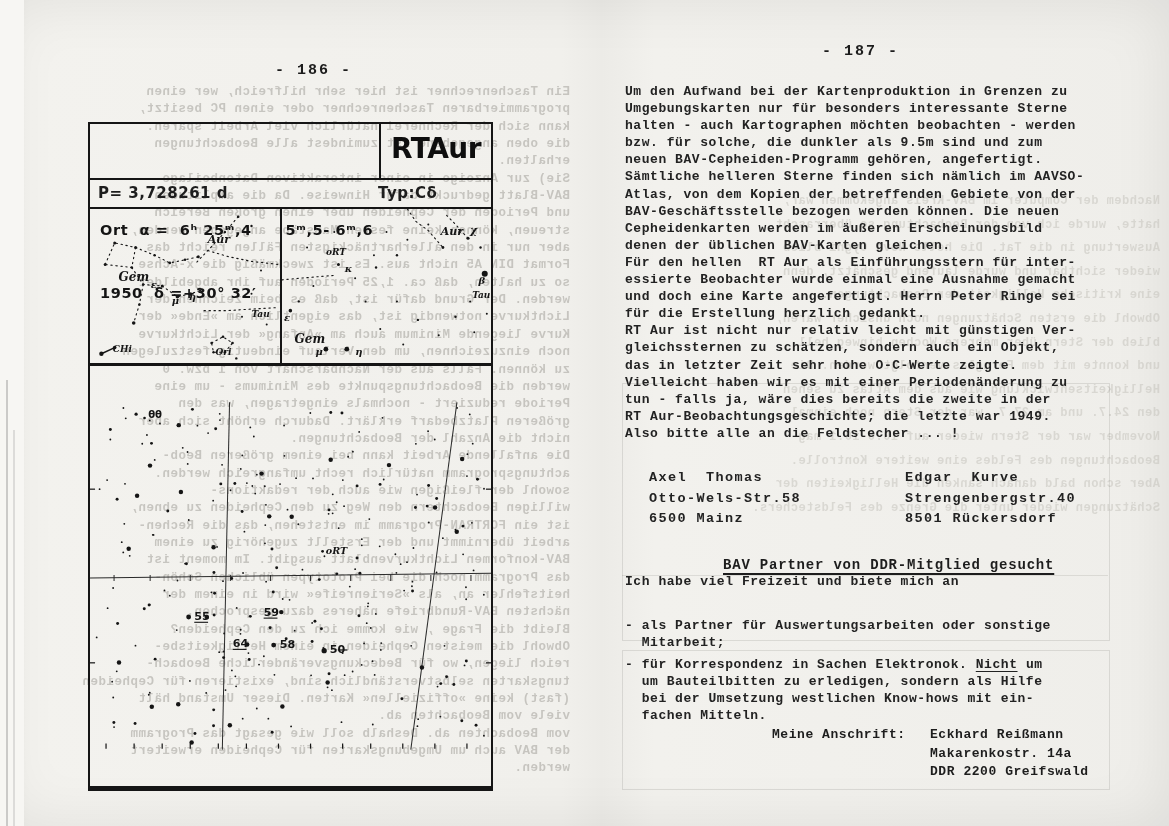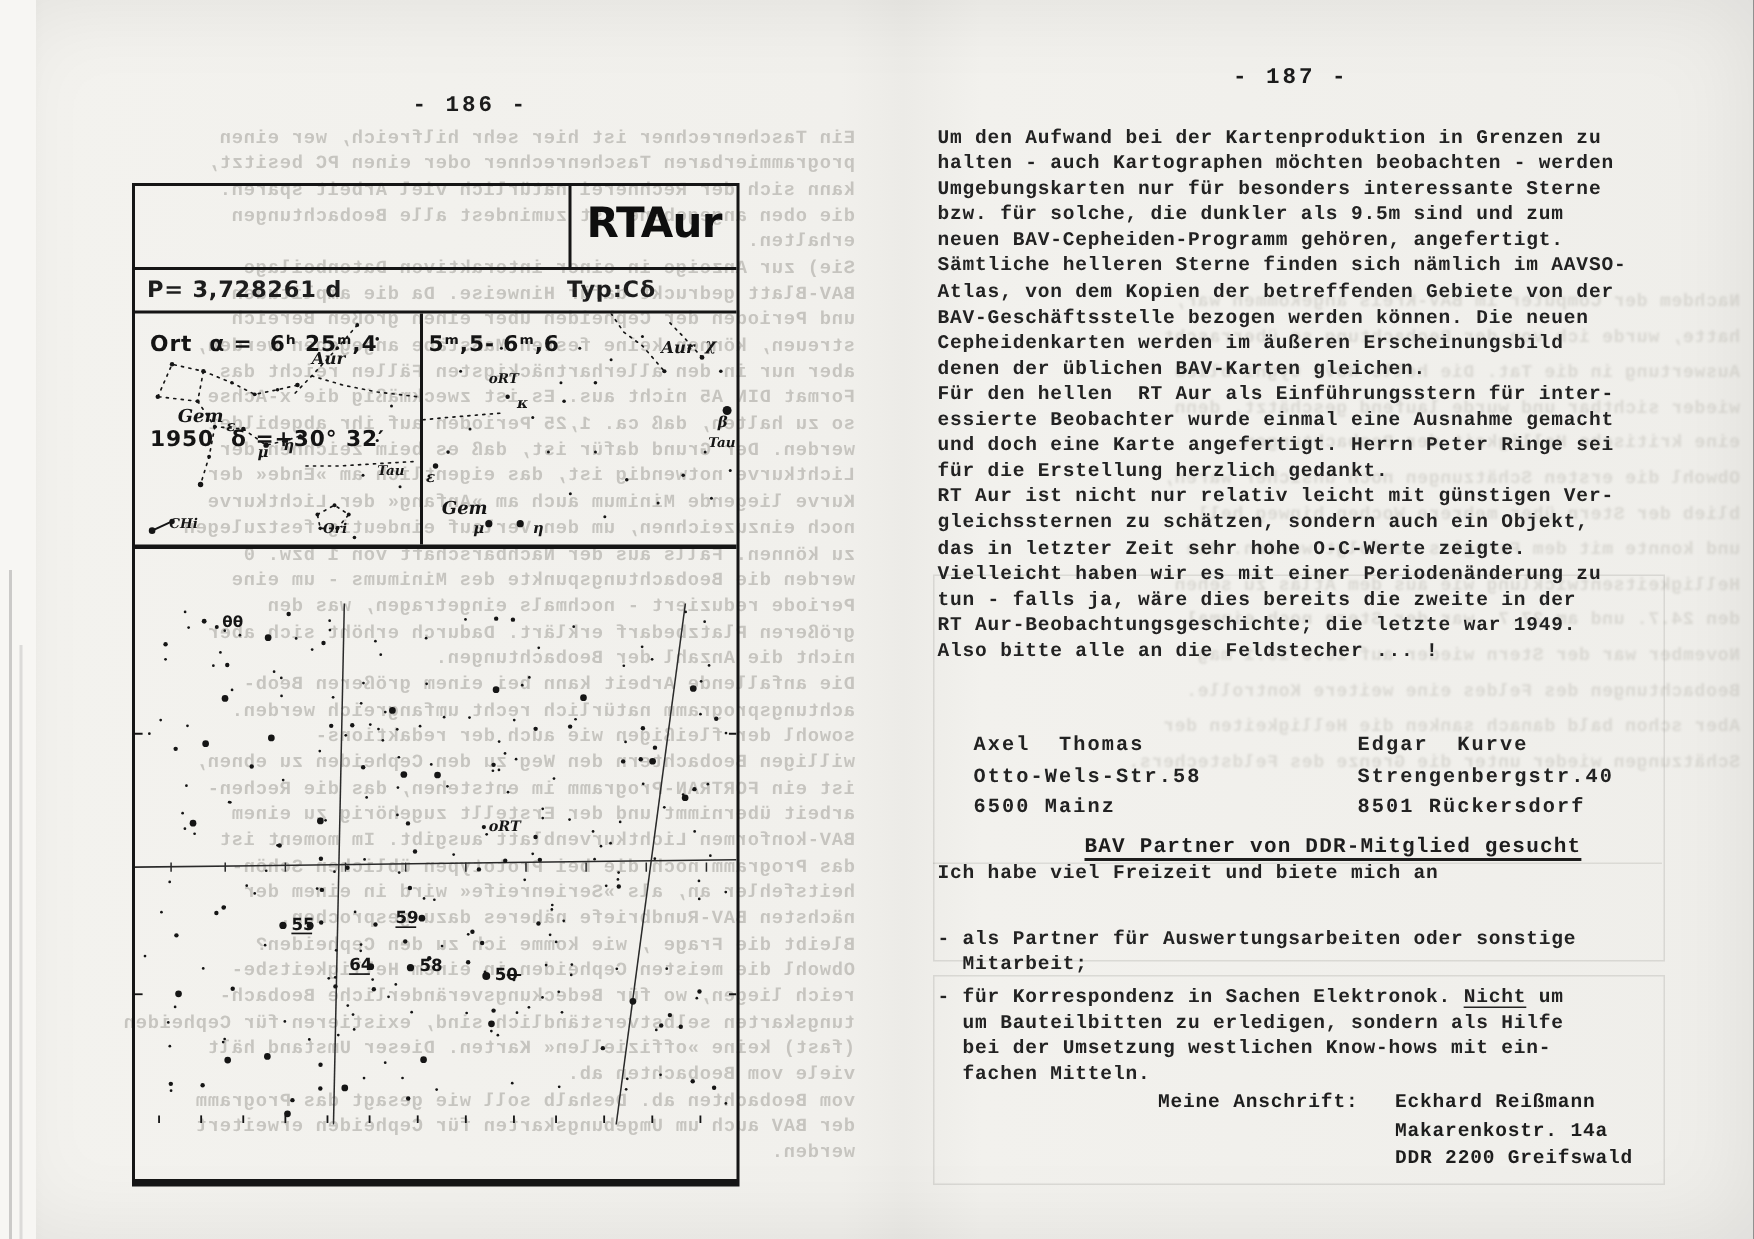--- a/index.html
+++ b/index.html
@@ -32,21 +32,21 @@
   .panels{height:154px;display:flex;border-bottom:3px solid #151515;}
   .op-l{width:190px;}
   .op-r{flex:1;border-left:2px solid #151515;}
   .finder{height:420px;position:relative;text-align:center;}
   .panels svg,.finder svg{display:block;width:100%;height:100%;}
 
   
   .tt{position:absolute;font:700 13px/17.1px "Liberation Mono","DejaVu Sans Mono",monospace;
     letter-spacing:.55px;color:#222;}
   .tt div{white-space:pre;}
-  .addr{font:700 13.5px/20.5px "Liberation Mono","DejaVu Sans Mono",monospace;letter-spacing:1.4px;margin-top:20px;}
+  .addr{font:700 13.5px/20.5px "Liberation Mono","DejaVu Sans Mono",monospace;letter-spacing:1.4px;}
   .heading{font:700 14px/18px "Liberation Mono","DejaVu Sans Mono",monospace;letter-spacing:.8px;
     text-decoration:underline;text-underline-offset:4px;text-decoration-thickness:1.5px;white-space:pre;}
   .ul{text-decoration:underline;text-underline-offset:3px;}
   .sig{font:700 13px/18.6px "Liberation Mono","DejaVu Sans Mono",monospace;letter-spacing:.55px;}
 </style>
 </head>
 <body>
 
 <div class="scan">
 
@@ -543,22 +543,22 @@
         <div>Schätzungen wieder unter die Grenze des Feldstechers.</div>
       </div>
     <div class="ghostbox" style="left:622px;top:383px;width:486px;height:256px;"></div>
     <div class="ghostline" style="left:622px;top:575px;width:486px;"></div>
     <div class="ghostbox" style="left:622px;top:650px;width:486px;height:138px;"></div>
 
     <div class="pagenum" style="left:822px;top:44px;">- 187 -</div>
 
     <div class="tt" id="para" style="left:625px;top:83px;">
         <div>Um den Aufwand bei der Kartenproduktion in Grenzen zu</div>
+        <div>Umgebungskarten nur für besonders interessante Sterne</div>
         <div>halten - auch Kartographen möchten beobachten - werden</div>
-        <div>Umgebungskarten nur für besonders interessante Sterne</div>
         <div>bzw. für solche, die dunkler als 9.5m sind und zum</div>
         <div>neuen BAV-Cepheiden-Programm gehören, angefertigt.</div>
         <div>Sämtliche helleren Sterne finden sich nämlich im AAVSO-</div>
         <div>Atlas, von dem Kopien der betreffenden Gebiete von der</div>
         <div>BAV-Geschäftsstelle bezogen werden können. Die neuen</div>
         <div>Cepheidenkarten werden im äußeren Erscheinungsbild</div>
         <div>denen der üblichen BAV-Karten gleichen.</div>
         <div>Für den hellen  RT Aur als Einführungsstern für inter-</div>
         <div>essierte Beobachter wurde einmal eine Ausnahme gemacht</div>
         <div>und doch eine Karte angefertigt. Herrn Peter Ringe sei</div>

